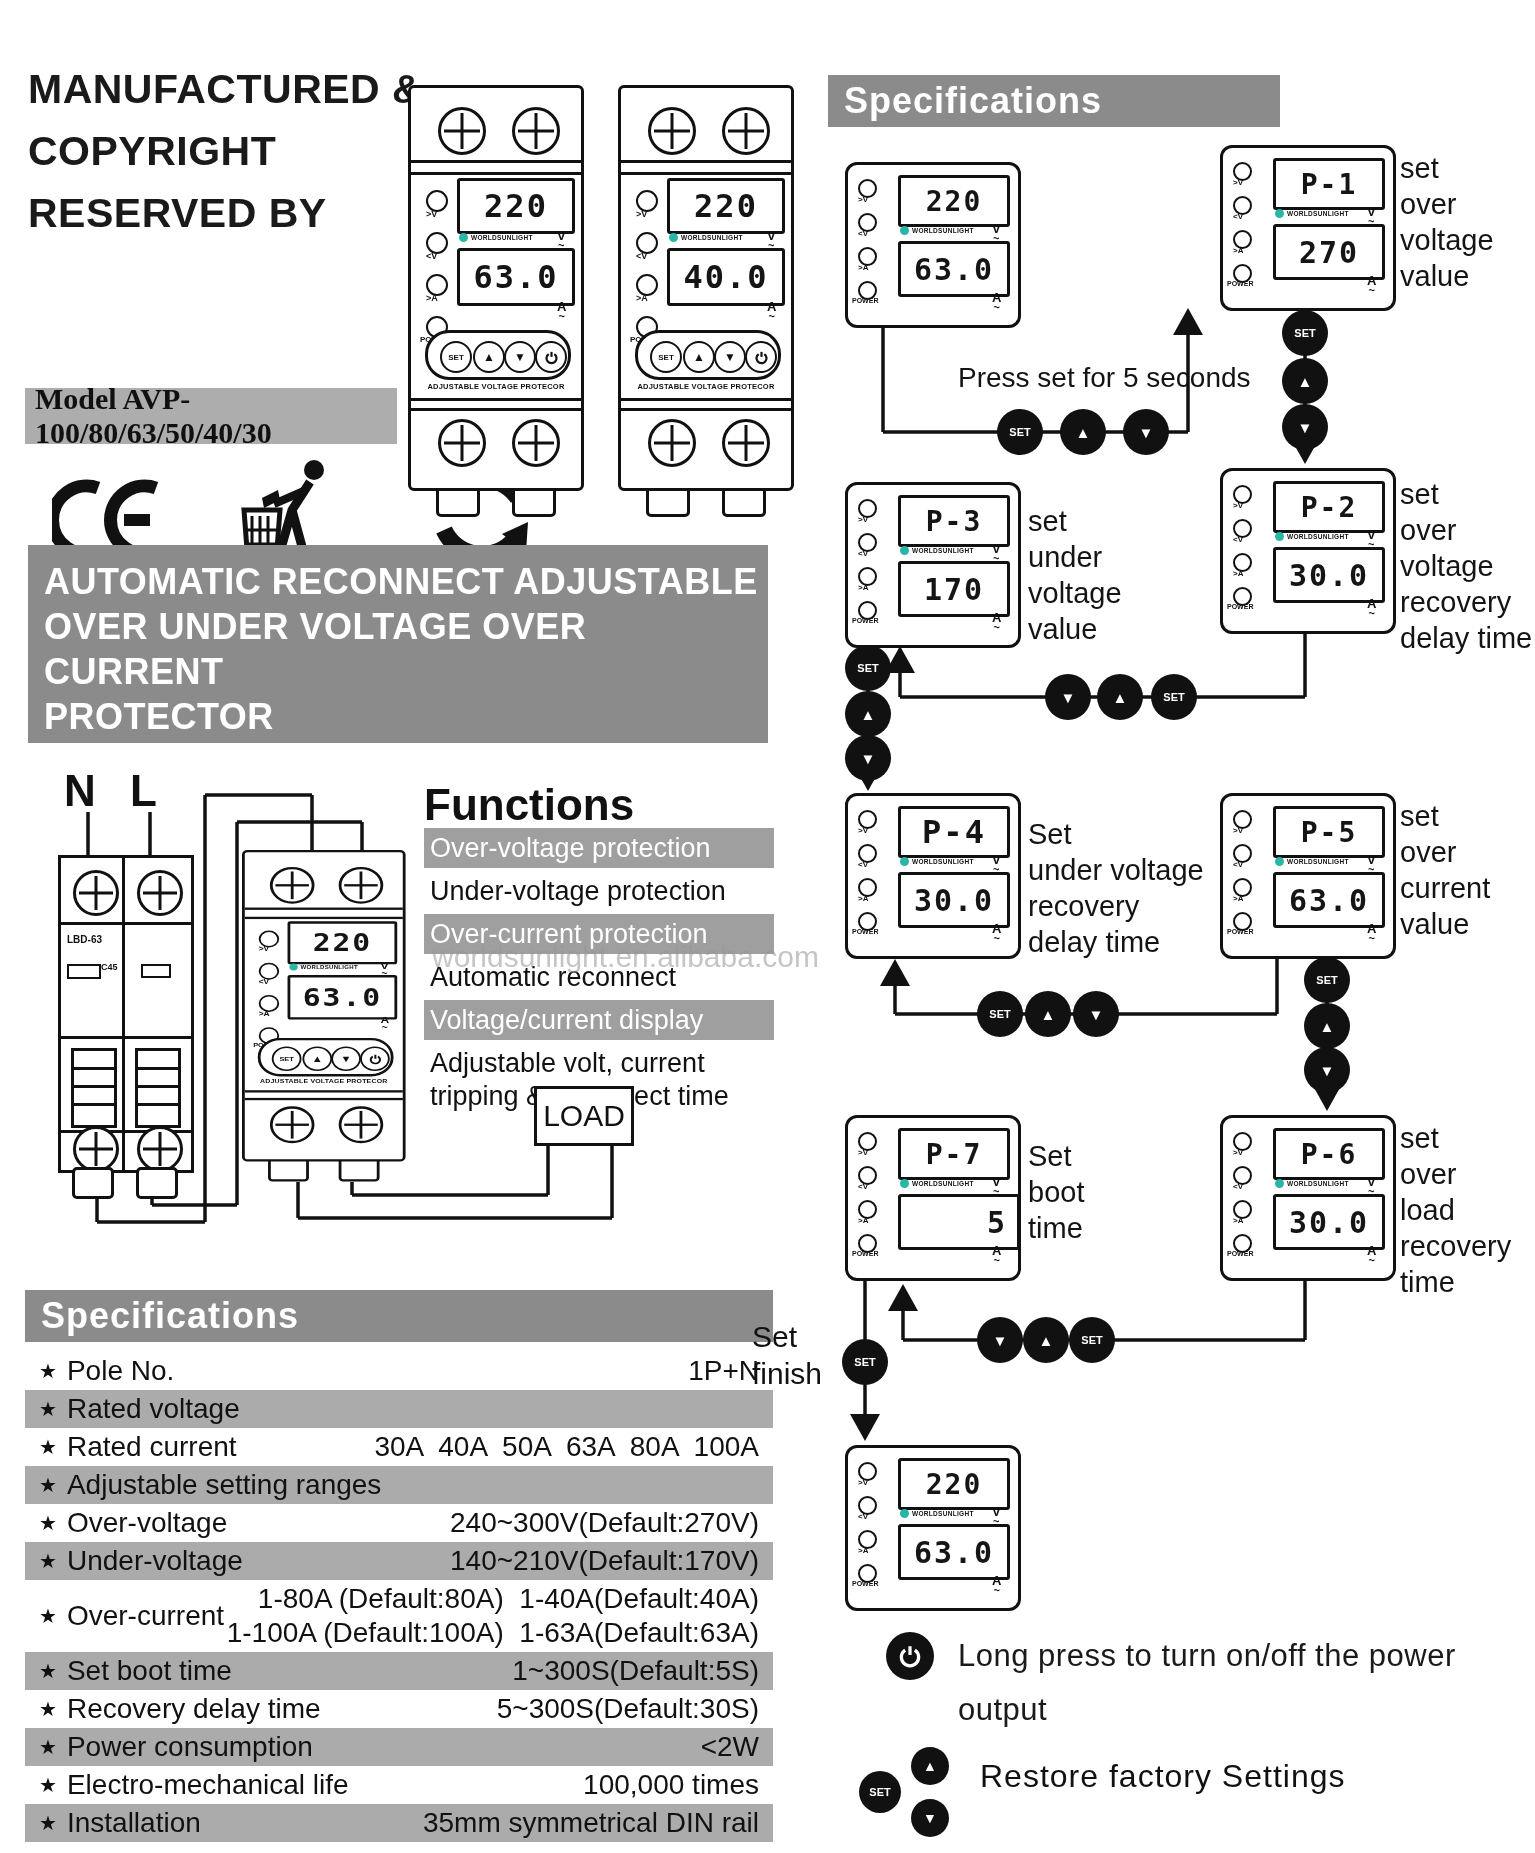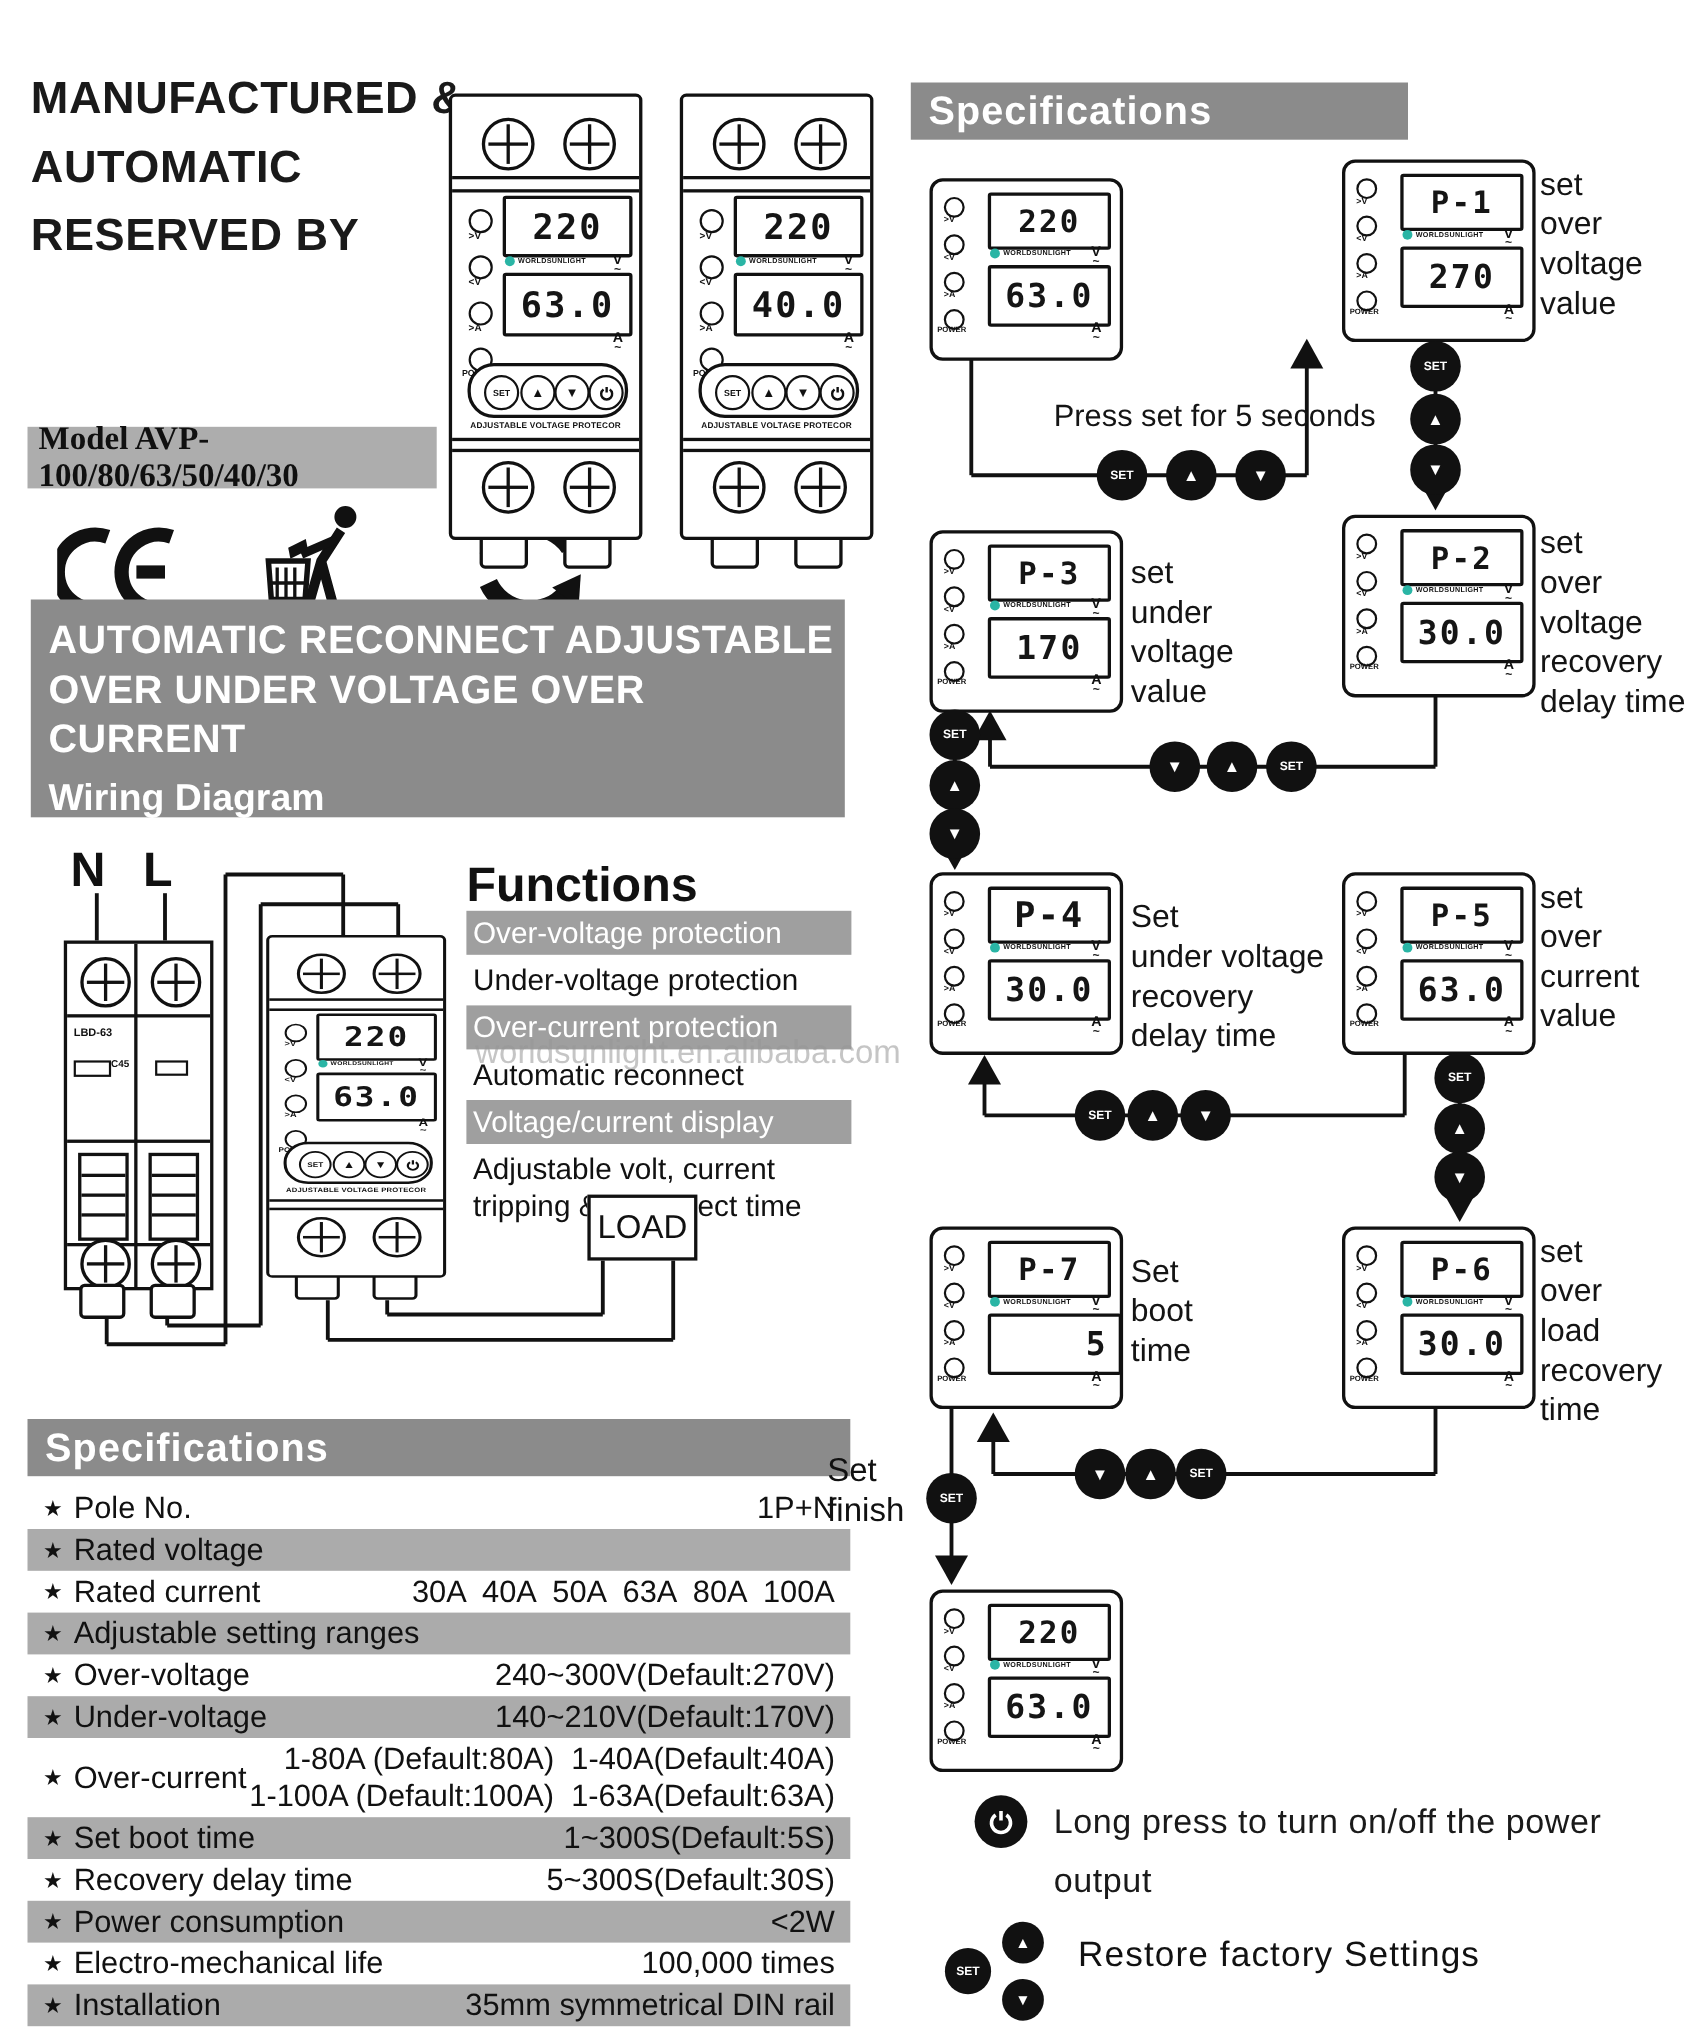--- a/index.html
+++ b/index.html
@@ -95,21 +95,21 @@
       <line x1="548" y1="1142" x2="548" y2="1195" stroke="#111" stroke-width="3.5"></line>
       <line x1="548" y1="1195" x2="352" y2="1195" stroke="#111" stroke-width="3.5"></line>
       <line x1="352" y1="1195" x2="352" y2="1182" stroke="#111" stroke-width="3.5"></line>
       <line x1="612" y1="1142" x2="612" y2="1218" stroke="#111" stroke-width="3.5"></line>
       <line x1="612" y1="1218" x2="298" y2="1218" stroke="#111" stroke-width="3.5"></line>
       <line x1="298" y1="1218" x2="298" y2="1182" stroke="#111" stroke-width="3.5"></line>
     </svg>
 
   <div class="abs h-title" id="mfg-title" style="left:28px;top:58px;">
       <div>MANUFACTURED &amp;</div>
-      <div>AUTOMATIC</div>
+      <div>COPYRIGHT</div>
       <div>RESERVED BY</div>
     </div>
 
   <div class="abs badge" style="left:25px;top:388px;width:362px;height:56px;">Model AVP-100/80/63/50/40/30</div>
 
   <svg class="abs" style="left:52px;top:478px;" width="110" height="90" viewBox="0 0 110 90">
     <path d="M46 10 A34 34 0 1 0 46 74" stroke="#111" stroke-width="13" fill="none"></path>
     <path d="M104 10 A34 34 0 1 0 104 74" stroke="#111" stroke-width="13" fill="none"></path>
     <rect x="72" y="36" width="26" height="12" fill="#111"></rect>
   </svg>
@@ -127,20 +127,21 @@
     <path d="M22 20 L12 48 L38 40 Z" fill="#111"></path>
     <path d="M96 84 L98 54 L72 66 Z" fill="#111"></path>
   </svg>
 
   <div id="devices-root"></div>
 
   <div class="abs graybar" style="left:28px;top:545px;width:740px;height:198px;align-items:flex-start;flex-direction:column;justify-content:flex-start;">
     <div id="banner-lines" style="padding:14px 0 0 16px;font-size:36px;line-height:45px;letter-spacing:0.5px;">
         <div>AUTOMATIC RECONNECT ADJUSTABLE</div>
         <div>OVER UNDER VOLTAGE OVER CURRENT</div>
+        <div>PROTECTOR</div>
       </div>
     <div style="padding:12px 0 0 16px;font-size:34px;">Wiring Diagram</div>
   </div>
 
   <div class="abs" style="left:64px;top:766px;font-size:44px;font-weight:bold;">N</div>
   <div class="abs" style="left:130px;top:766px;font-size:44px;font-weight:bold;">L</div>
 
   <div class="abs" id="breaker" style="left:58px;top:855px;width:130px;height:312px;border:3.5px solid #111;background:#fff;z-index:2;">
     <div class="abs" style="left:61px;top:0;width:3px;height:100%;background:#111;"></div>
     <div class="screw" style="left:12px;top:12px;width:40px;height:40px;"></div>

